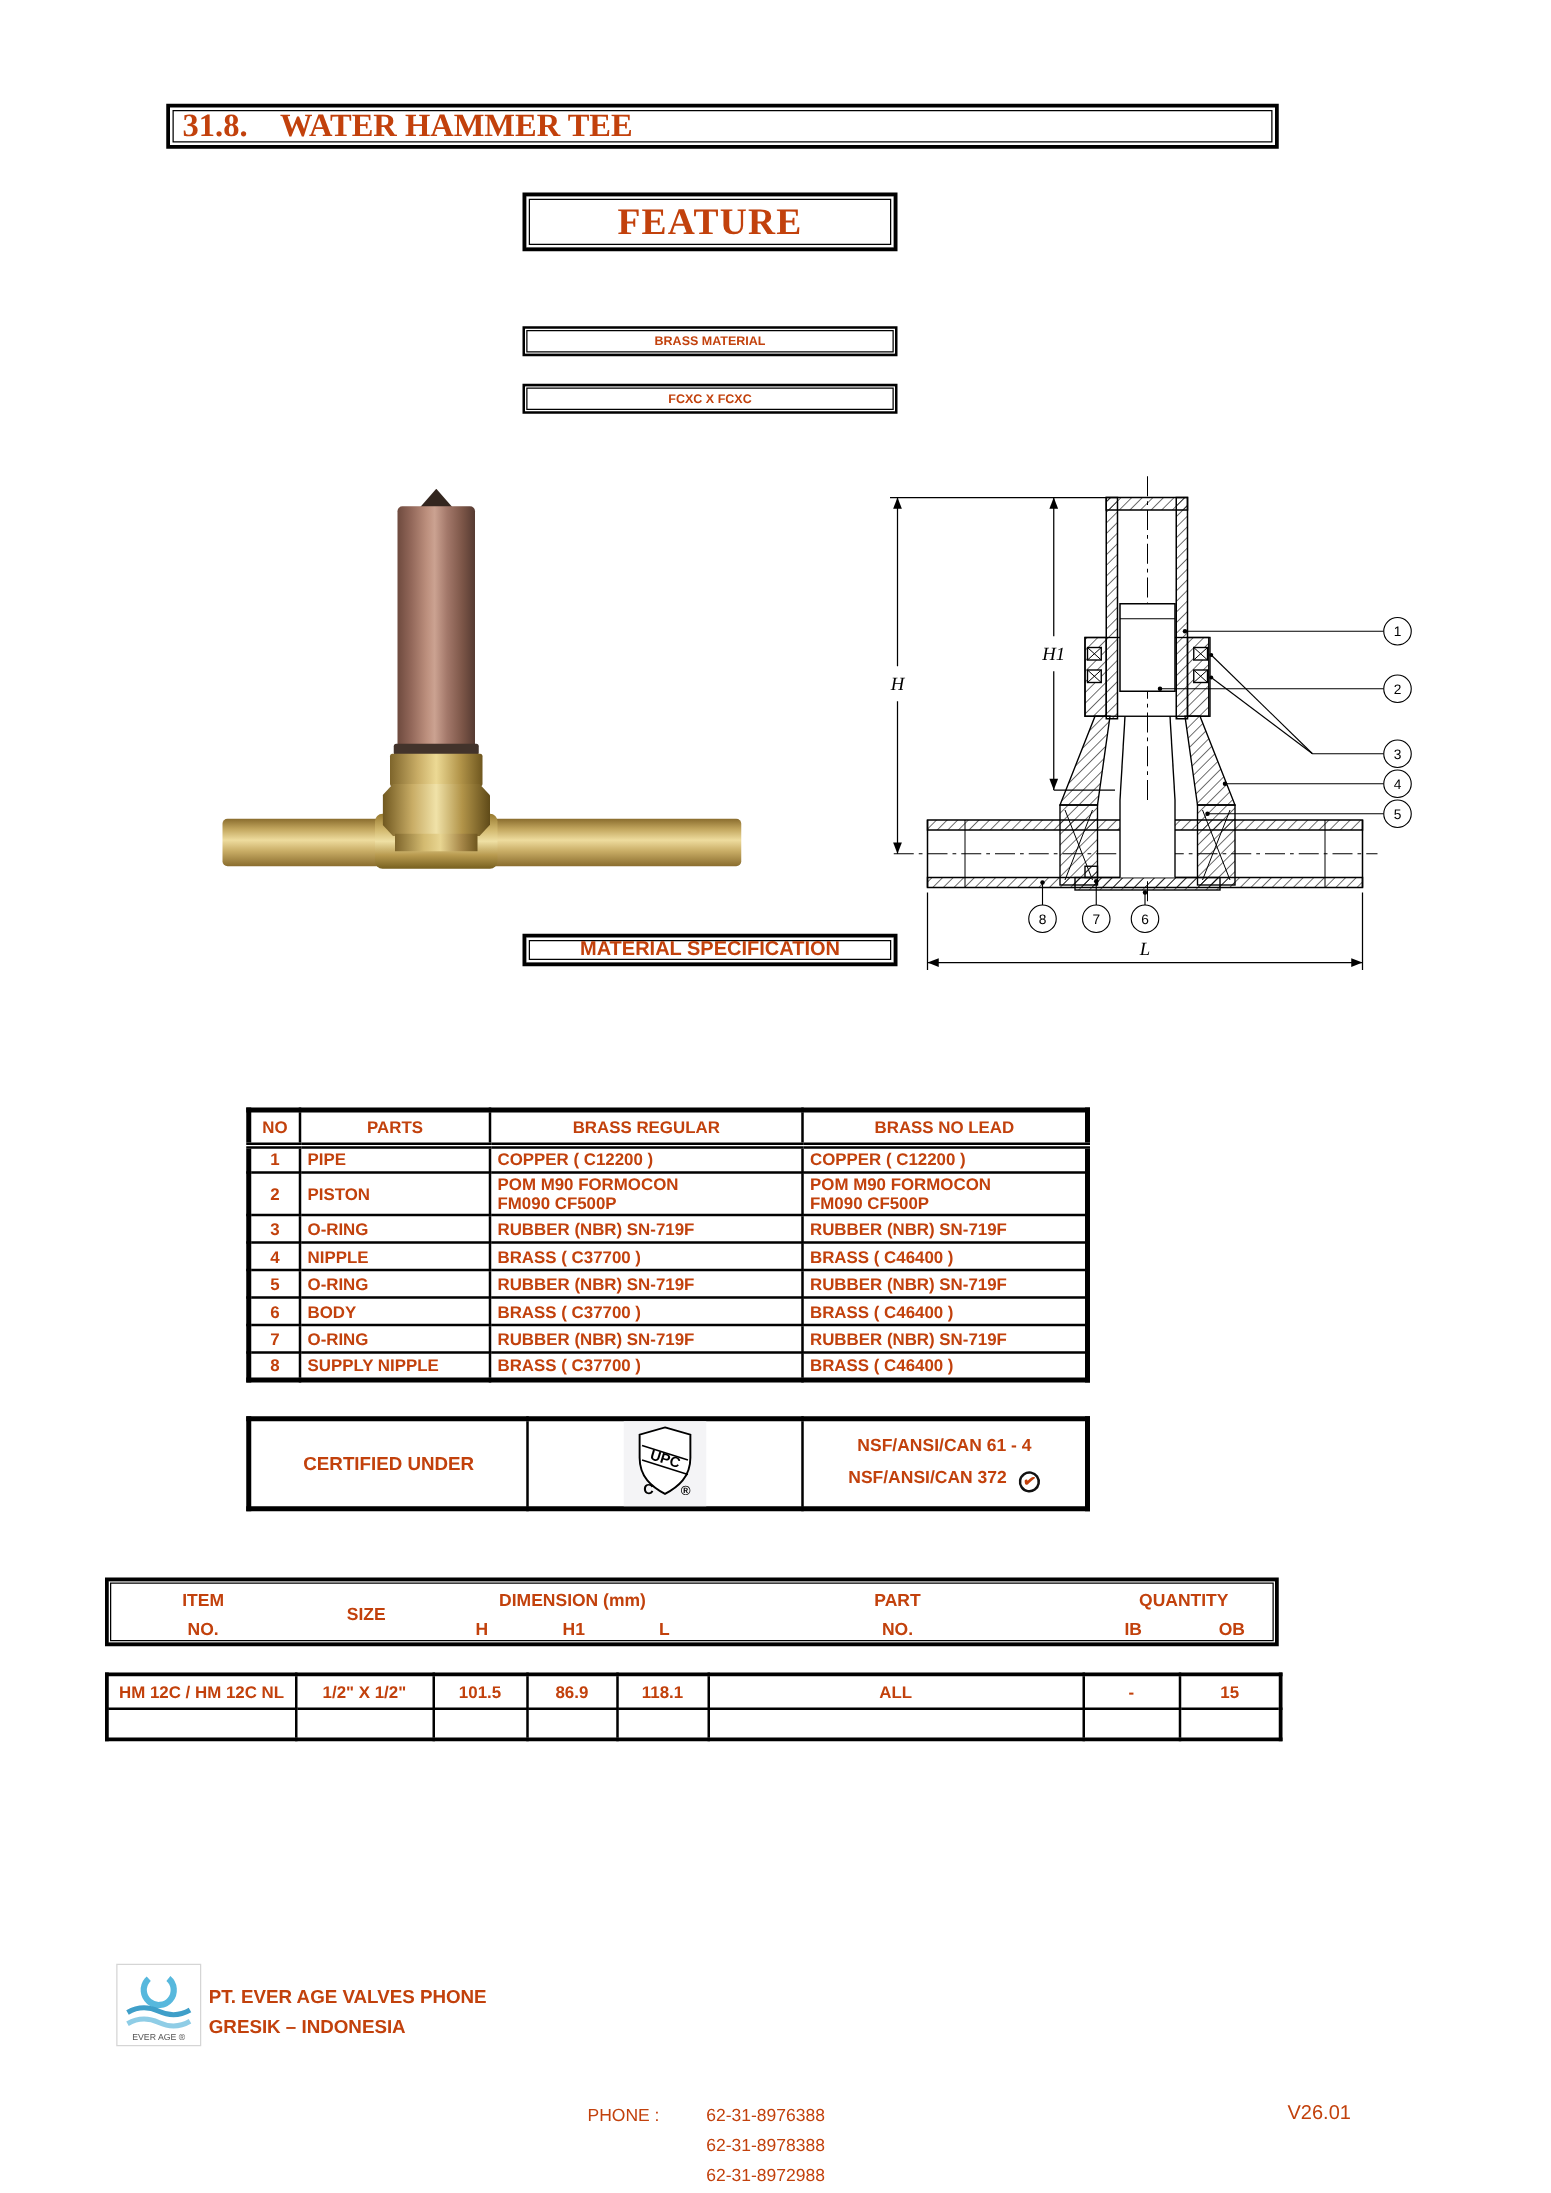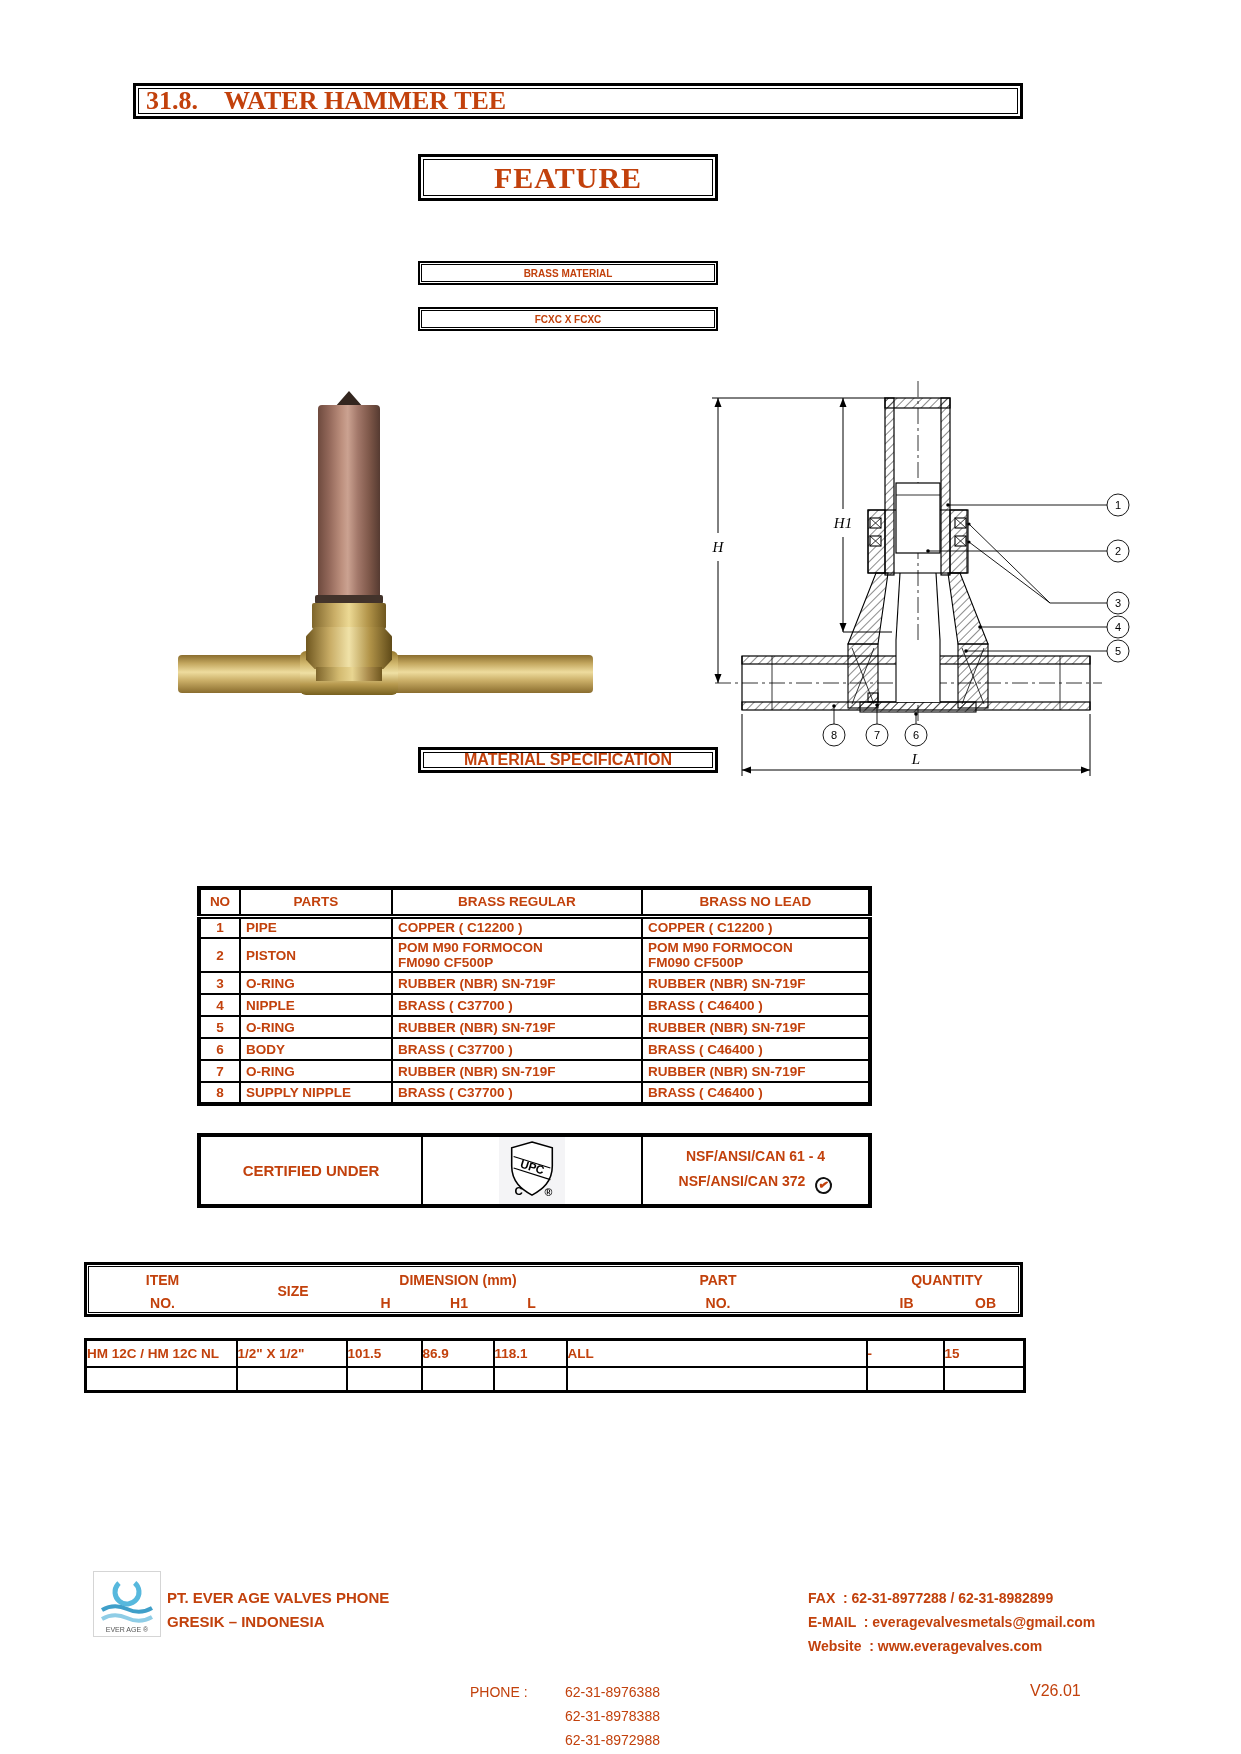--- a/index.html
+++ b/index.html
@@ -73,21 +73,21 @@
     transform:rotate(10deg);
   }
 
   .size-header-box { position:absolute; left:84px; top:1262px; width:939px; height:55px;
     border:3px solid #000; box-shadow: inset 0 0 0 1px #fff, inset 0 0 0 2px #000;
     font-weight:bold; font-size:14px; background:#fff; }
   .size-header-box span { position:absolute; text-align:center; line-height:18px; }
 
   .size-data-table { position:absolute; left:84px; top:1338px; width:939px;
     border:3px solid #000; font-weight:bold; font-size:13.5px; }
-  .size-data-table td { border:2px solid #000; text-align:left; height:27px; }
+  .size-data-table td { border:2px solid #000; text-align:center; height:27px; }
   .size-data-table tr.empty td { height:25px; }
 
   
   .footer-logo { position:absolute; left:93px; top:1571px; width:68px; height:66px;
     border:1px solid #d5d5d5; background:#fff; }
   .company { position:absolute; left:167px; top:1586px; font-weight:bold; font-size:15px; line-height:24px; }
   .phone-block { position:absolute; left:470px; top:1680px; font-weight:normal; font-size:14px; line-height:24px; }
   .phone-block .lbl { display:inline-block; width:95px; }
   .fax-block { position:absolute; left:808px; top:1586px; font-weight:bold; font-size:14px; line-height:24px; }
   .page-info { position:absolute; left:0; top:1682px; width:1241px; text-align:center; font-size:16px; }
@@ -421,20 +421,15 @@
   </div>
   <div class="company">
     <div>PT. EVER AGE VALVES PHONE</div>
     <div>GRESIK – INDONESIA</div>
   </div>
   <div class="phone-block">
     <div><span class="lbl">PHONE :</span><span>62-31-8976388</span></div>
     <div><span class="lbl"></span><span>62-31-8978388</span></div>
     <div><span class="lbl"></span><span>62-31-8972988</span></div>
   </div>
-  <div class="fax-block">
-    <div class="prespace">FAX  : 62-31-8977288 / 62-31-8982899</div>
-    <div class="prespace">E-MAIL  : everagevalvesmetals@gmail.com</div>
-    <div class="prespace">Website  : www.everagevalves.com</div>
-  </div>
   <div class="version">V26.01</div>
 
 </div>
 
 </body></html>

